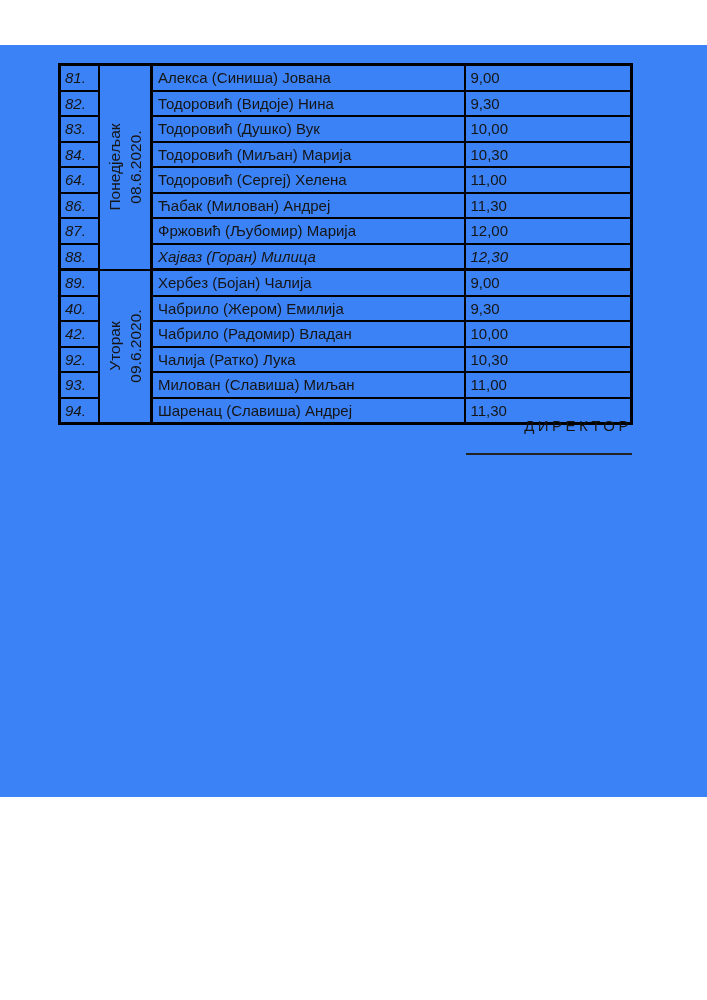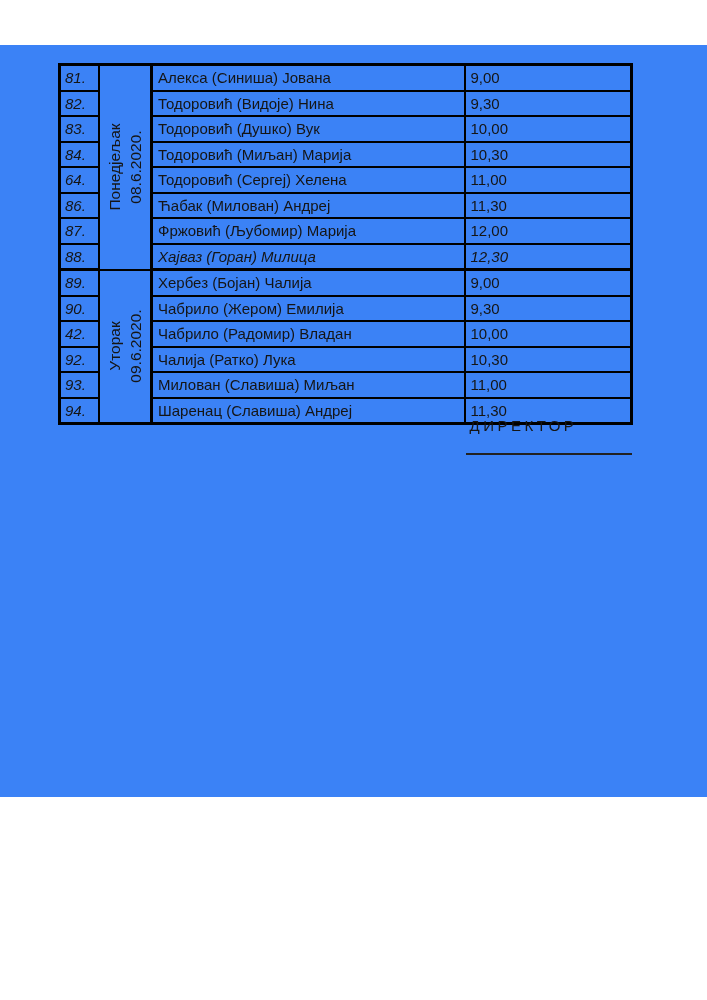--- a/index.html
+++ b/index.html
@@ -51,21 +51,21 @@
     transform: translate(-50%, -50%) rotate(-90deg);
     text-align: center;
     white-space: nowrap;
     font-size: 15.5px;
     line-height: 21px;
   }
   .signature {
     position: absolute;
     left: 466px; top: 372px;
     width: 166px;
-    text-align: left;
+    text-align: right;
   }
   .sig-title {
     font-size: 15px;
     letter-spacing: 3.5px;
     text-indent: 3.5px;
     white-space: nowrap;
   }
   .sig-line {
     margin-top: 19px;
     border-top: 2px solid #222222;
@@ -143,21 +143,21 @@
         <td class="day-cell" rowspan="6">
           <div class="day-rot">
             <div>Уторак</div>
             <div>09.6.2020.</div>
           </div>
         </td>
         <td>Хербез (Бојан) Чалија</td>
         <td>9,00</td>
       </tr>
       <tr>
-        <td class="num-cell">90.</td>
+        <td class="num-cell">40.</td>
         <td>Чабрило (Жером) Емилија</td>
         <td>9,30</td>
       </tr>
       <tr>
         <td class="num-cell">42.</td>
         <td>Чабрило (Радомир) Владан</td>
         <td>10,00</td>
       </tr>
       <tr>
         <td class="num-cell">92.</td>

